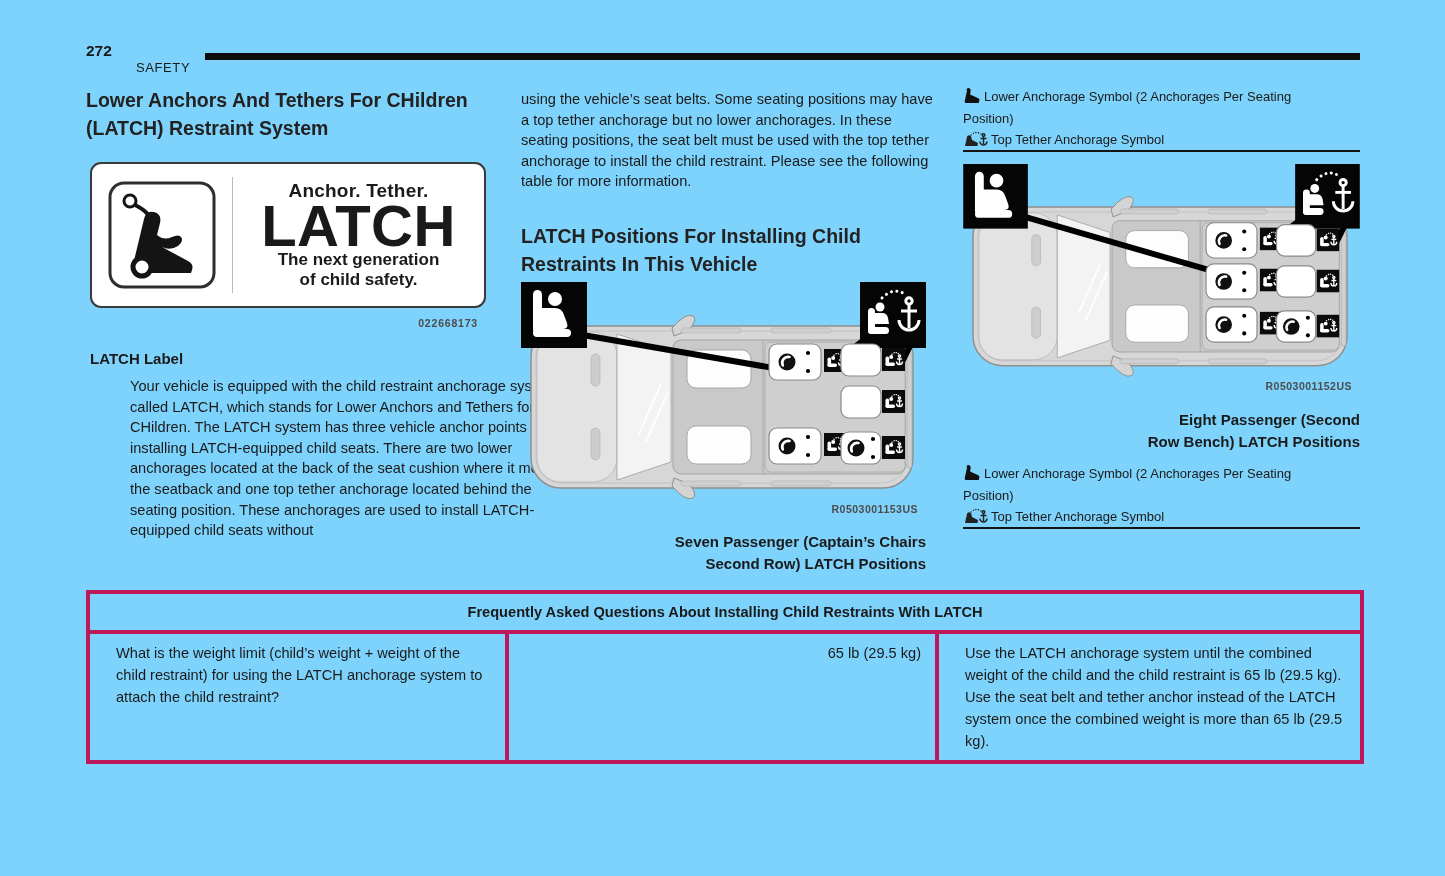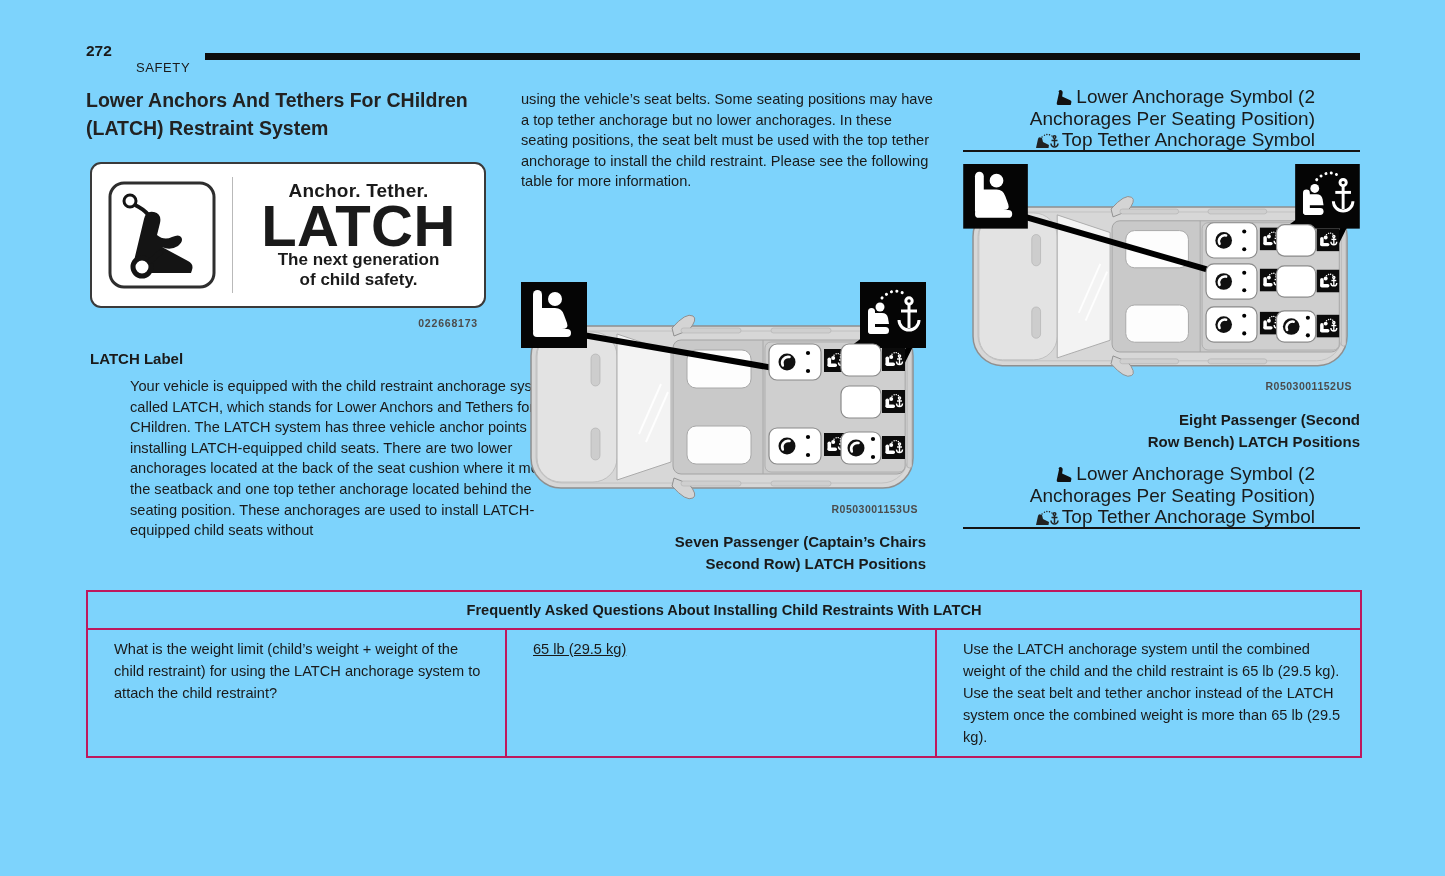--- a/index.html
+++ b/index.html
@@ -34,42 +34,42 @@
   .body-text{font-size:14.6px;line-height:20.6px;}
   #para-left{left:86px;top:376px;width:432px;margin-left:44px;}
   #para-mid{left:521px;top:89px;width:420px;}
 
   
   .caption{text-align:right;font-size:15px;font-weight:bold;line-height:21.5px;}
   #cap-mid{left:521px;top:531px;width:405px;}
   #cap-right{left:963px;top:409px;width:397px;}
 
   
-  .legend{width:352px;font-size:19px;line-height:21.5px;text-align:right;}
+  .legend{width:352px;font-size:13px;line-height:21.5px;}
   #legend-top{left:963px;top:86px;}
   #legend-bottom{left:963px;top:463px;}
   .legend svg{vertical-align:-3px;margin-right:3px;}
   .rule{height:2px;background:#141414;}
   #rule-top{left:963px;top:150px;width:397px;}
   #rule-bottom{left:963px;top:527px;width:397px;}
 
   
   #diag-mid{left:521px;top:282px;width:405px;height:240px;}
   #diag-right{left:963px;top:164px;width:397px;height:235px;}
   .fig-code{position:absolute;right:8px;bottom:7px;font-size:10.5px;font-weight:bold;
             color:#4c4c4c;letter-spacing:0.5px;}
   .sq{fill:#fff;stroke:#8a8a8a;stroke-width:1.2;}
   .co{stroke:#000;stroke-width:6;fill:none;}
 
   
   #faq{position:absolute;left:86px;top:590px;width:1274px;border-collapse:collapse;table-layout:fixed;}
-  #faq th,#faq td{border:2px solid #be185d;font-size:14.6px;}
+  #faq th,#faq td{border:4px solid #be185d;font-size:14.6px;}
   #faq th{height:36px;font-weight:bold;text-align:center;padding:0 8px;}
   #faq td{vertical-align:top;padding:8px 14px 8px 26px;line-height:22px;height:106px;}
-  #faq td.c{text-align:left;text-decoration:underline;}
+  #faq td.c{text-align:right;}
 </style>
 </head>
 <body>
 
 <div class="page">
 
   <svg width="0" height="0" style="position:absolute" aria-hidden="true">
     <defs>
       <g id="vanbase">
         <rect x="10" y="44" width="382" height="162" rx="30" fill="#d7d7d7" stroke="#8f8f8f" stroke-width="1.5"></rect>
@@ -188,20 +188,21 @@
       <div class="lt2">LATCH</div>
       <div class="lt3">The next generation</div>
       <div class="lt3">of child safety.</div>
     </div>
   </div>
   <div class="abs" id="label-code">022668173</div>
   <div class="abs" id="label-caption">LATCH Label</div>
   <div class="abs body-text" id="para-left">Your vehicle is equipped with the child restraint anchorage system called LATCH, which stands for Lower Anchors and Tethers for CHildren. The LATCH system has three vehicle anchor points for installing LATCH-equipped child seats. There are two lower anchorages located at the back of the seat cushion where it meets the seatback and one top tether anchorage located behind the seating position. These anchorages are used to install LATCH-equipped child seats without</div>
 
   <div class="abs body-text" id="para-mid">using the vehicle’s seat belts. Some seating positions may have a top tether anchorage but no lower anchorages. In these seating positions, the seat belt must be used with the top tether anchorage to install the child restraint. Please see the following table for more information.</div>
+  <div class="abs h1" id="heading-mid">LATCH Positions For Installing Child Restraints In This Vehicle</div>
 
   <div class="abs" id="diag-mid">
     <svg width="405" height="240" viewBox="0 0 405 240">
       <use href="#vanbase"></use>
       <path class="co" d="M56,52 L264,88"></path>
       <path class="co" d="M346,56 L316,78"></path>
       <path class="co" d="M392,58 L381,80"></path>
       <use href="#lbox"></use>
       <use href="#rbox" x="339"></use>
       <use href="#seat52" x="248" y="62"></use>

